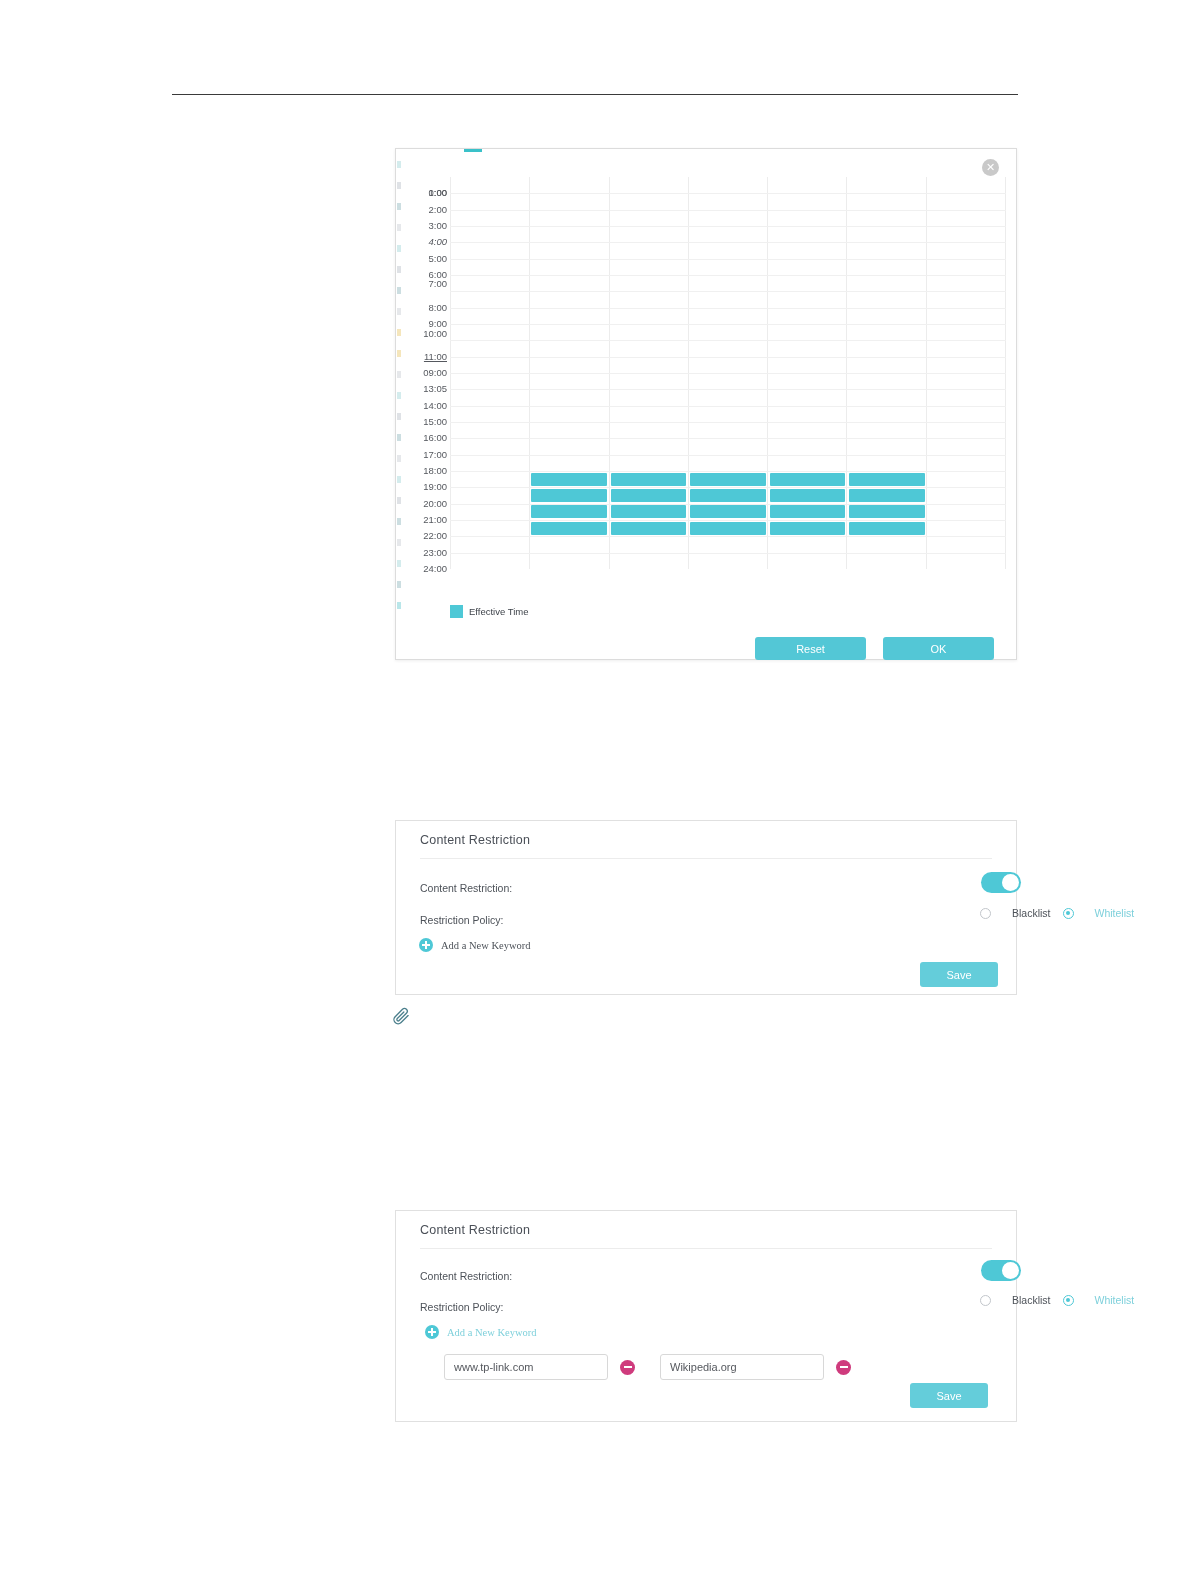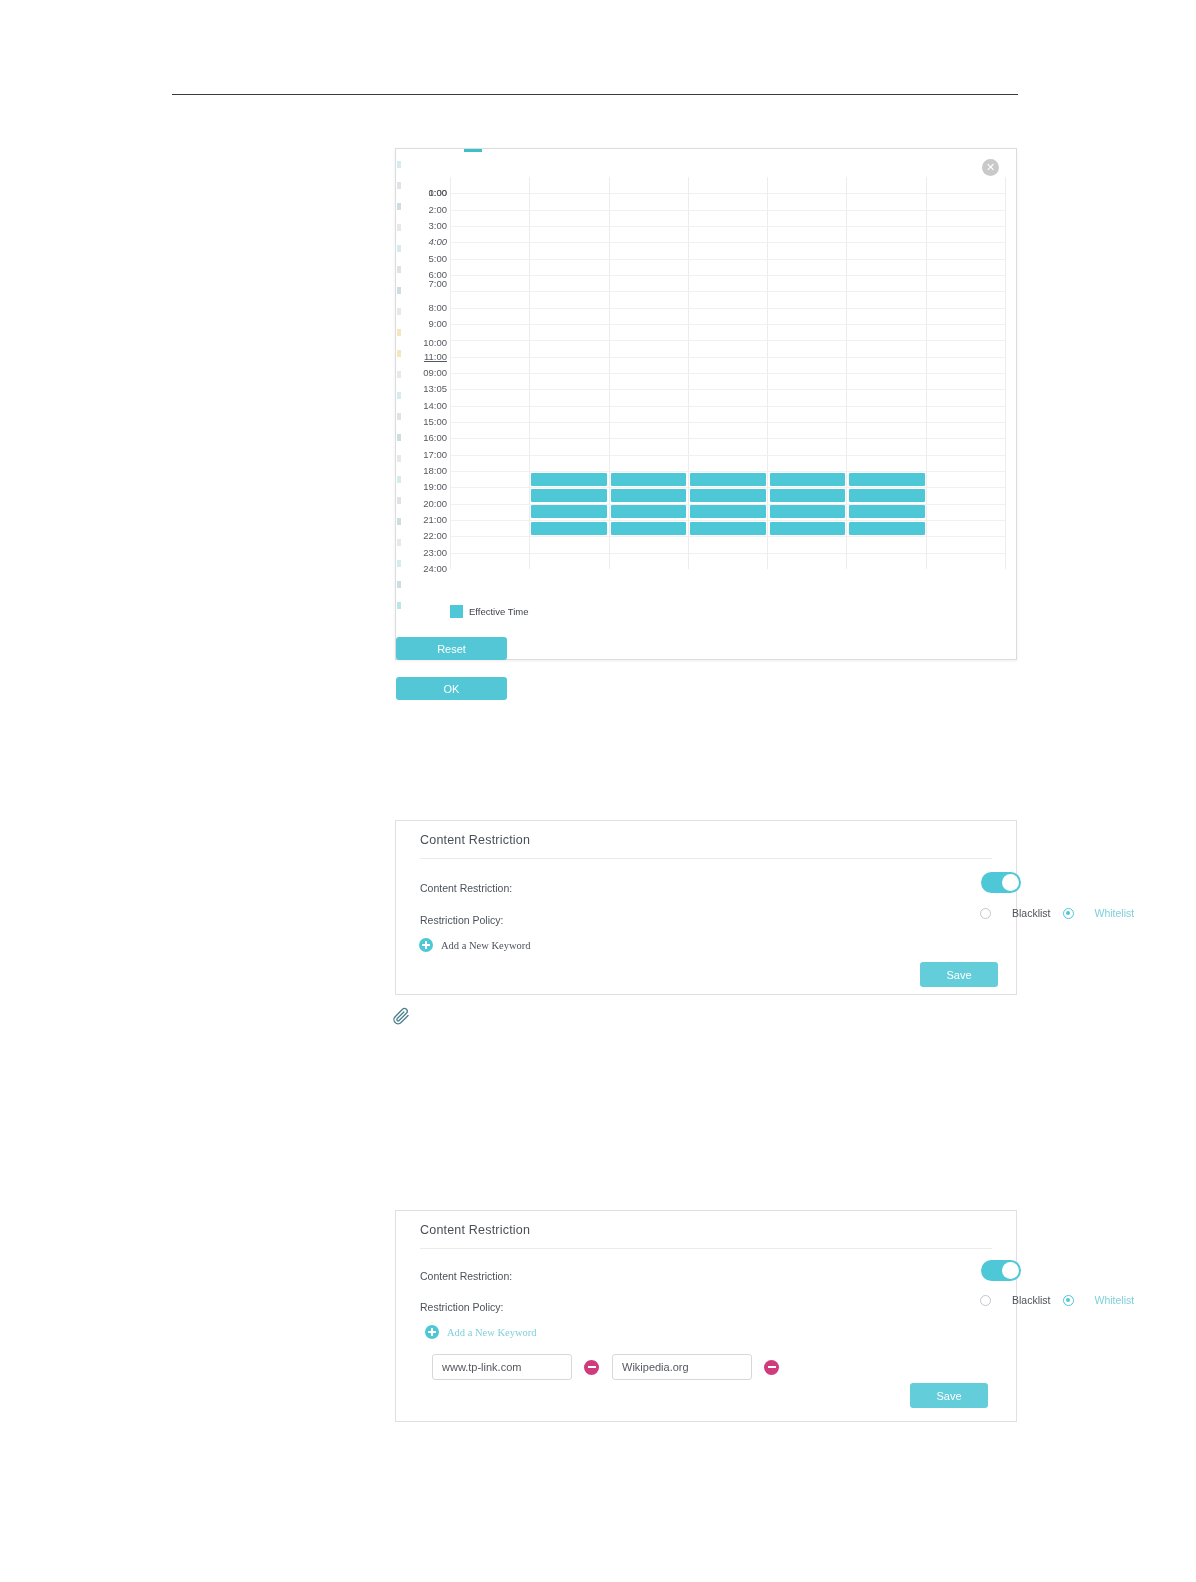--- a/index.html
+++ b/index.html
@@ -174,21 +174,20 @@
     color: #3f444b;
   }
 
   .sched-actions {
     position: absolute;
     left: 0; right: 22px;
     top: 460px;
     display: flex;
     justify-content: flex-end;
     gap: 17px;
-    flex-direction: column;
   }
   .btn-primary {
     width: 111px;
     height: 23px;
     background: #53c7d6;
     color: #ffffff;
     border: none;
     border-radius: 3px;
     font-size: 11px;
     font-family: "Liberation Sans", sans-serif;
@@ -287,30 +286,31 @@
   .add-text.teal { color: #7ed0db; }
 
   .keyword-row {
     position: absolute;
     display: flex;
     align-items: center;
     gap: 13px;
   }
   .keyword-item { display: flex; align-items: center; gap: 12px; }
   .keyword-input {
-    width: 140px;
+    width: 164px;
     height: 26px;
     border: 1px solid #d8d8d8;
     border-radius: 3px;
     padding: 0 9px;
     font-size: 11px;
     color: #55585e;
     font-family: "Liberation Sans", sans-serif;
     background: #fff;
     outline: none;
+    margin-left: 12px;
   }
   .minus-icon {
     width: 15px; height: 15px;
     border-radius: 50%;
     background: #cf3b7d;
     position: relative;
     flex: none;
     cursor: pointer;
   }
   .minus-icon::after {
@@ -387,21 +387,21 @@
             <span style="top: 20px; text-align: right;">0:00</span>
             <span style="top: 20.3333px;">1:00</span>
             <span style="top: 36.6667px;">2:00</span>
             <span style="top: 53px;">3:00</span>
             <span style="top: 69.3333px; font-style: italic;">4:00</span>
             <span style="top: 85.6667px;">5:00</span>
             <span style="top: 102px;">6:00</span>
             <span style="top: 111px;">7:00</span>
             <span style="top: 134.667px;">8:00</span>
             <span style="top: 151px;">9:00</span>
-            <span style="top: 170px;">10:00</span>
+            <span style="top: 161px;">10:00</span>
             <span style="top: 183.667px; text-decoration: underline;">11:00</span>
             <span style="top: 200px;">09:00</span>
             <span style="top: 216.333px;">13:05</span>
             <span style="top: 232.667px;">14:00</span>
             <span style="top: 249px;">15:00</span>
             <span style="top: 265.333px;">16:00</span>
             <span style="top: 281.667px;">17:00</span>
             <span style="top: 298px;">18:00</span>
             <span style="top: 314.333px;">19:00</span>
             <span style="top: 330.667px;">20:00</span>

